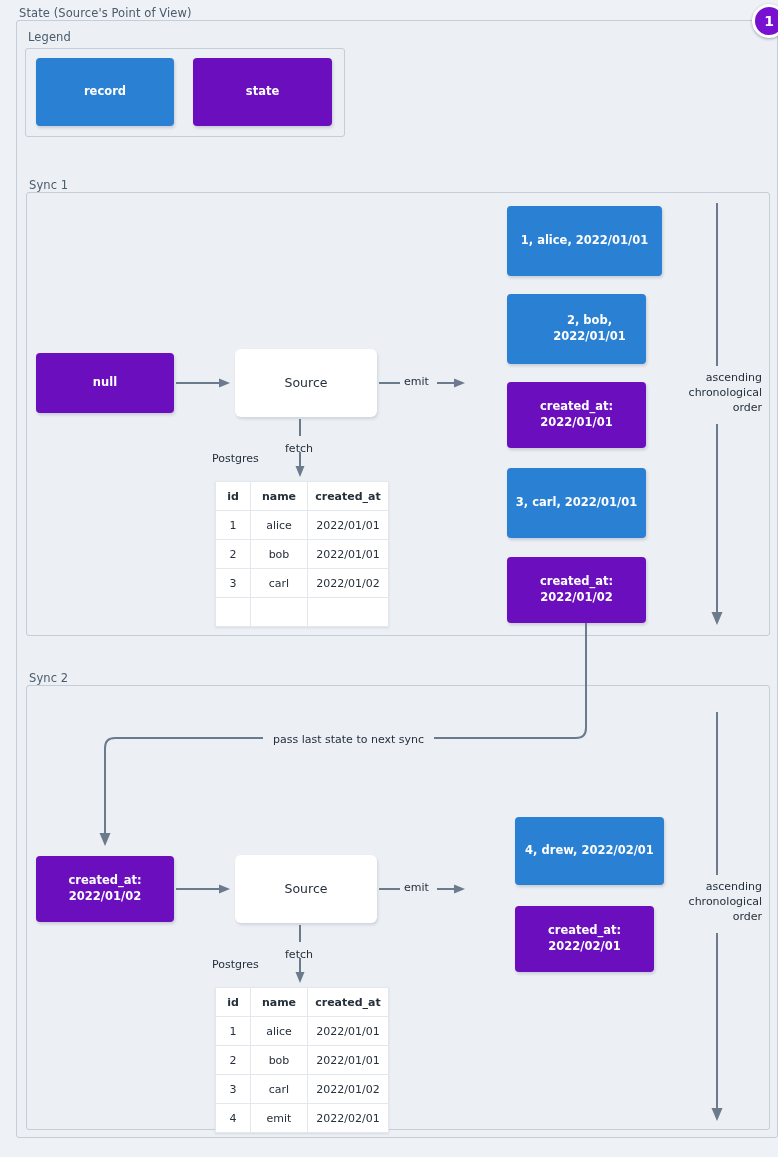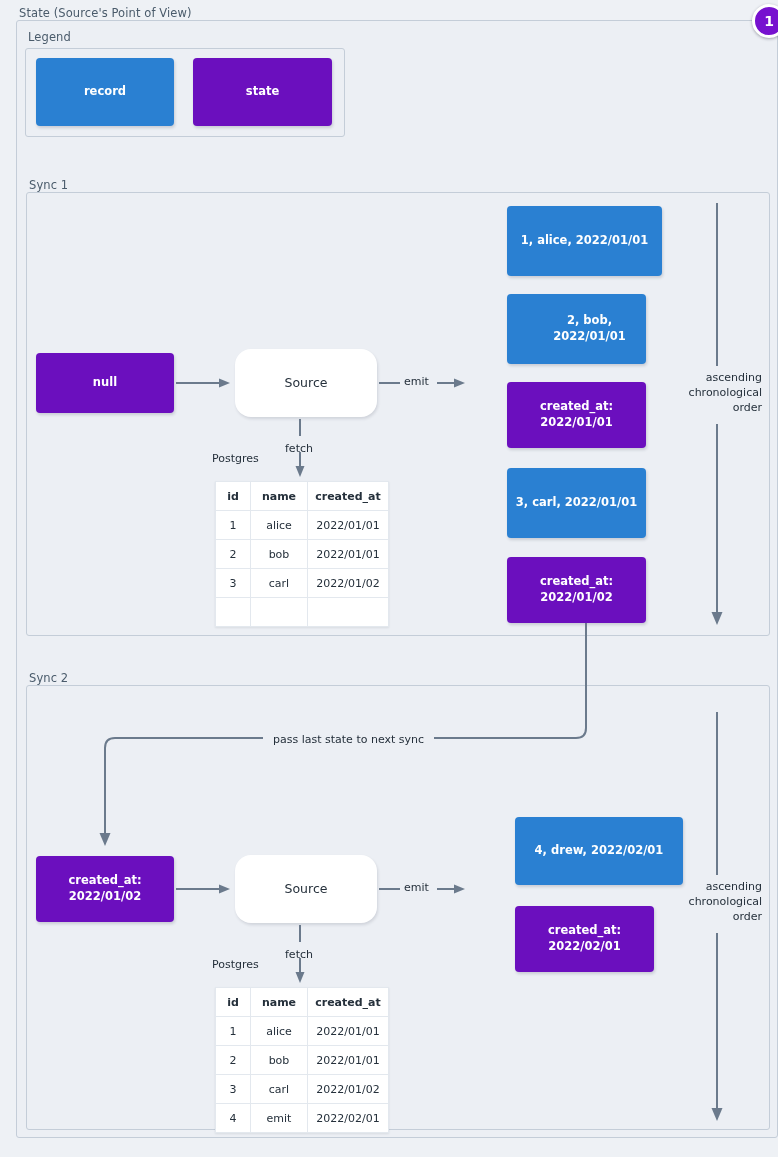--- a/index.html
+++ b/index.html
@@ -45,21 +45,21 @@
     box-shadow:1px 2px 3px rgba(40,50,70,.18);
     padding:2px 6px;
   }
   .node.record{background:#2a80d2;}
   .node.state{background:#6b0fbe;}
   .node.plain{
     background:#ffffff;
     color:#25303b;
     font-weight:normal;
     font-size:12.5px;
-    border-radius:16px;
+    border-radius:6px;
     box-shadow:1px 2px 3px rgba(40,50,70,.14);
   }
   .node .l2{display:block;}
 
   
   .pgtable{
     position:absolute;
     border-collapse:collapse;
     background:#a3a3a3;
     font-size:11px;
@@ -241,21 +241,21 @@
         <td>2022/01/02</td>
       </tr>
       <tr>
         <td>4</td>
         <td>emit</td>
         <td>2022/02/01</td>
       </tr>
     </tbody>
   </table>
 
-  <div class="node record" style="left:507px;top:817px;width:168px;height:68px;">
+  <div class="node record" style="left:507px;top:817px;width:149px;height:68px;">
     <span>4, drew, 2022/02/01</span>
   </div>
   <div class="node state" style="left:507px;top:906px;width:139px;height:66px;">
     <span>
       <span class="l2">created_at:</span>
       <span class="l2">2022/02/01</span>
     </span>
   </div>
 
   <div class="lbl multi" style="left:666px;top:880px;width:88px;">ascending chronological order</div>

